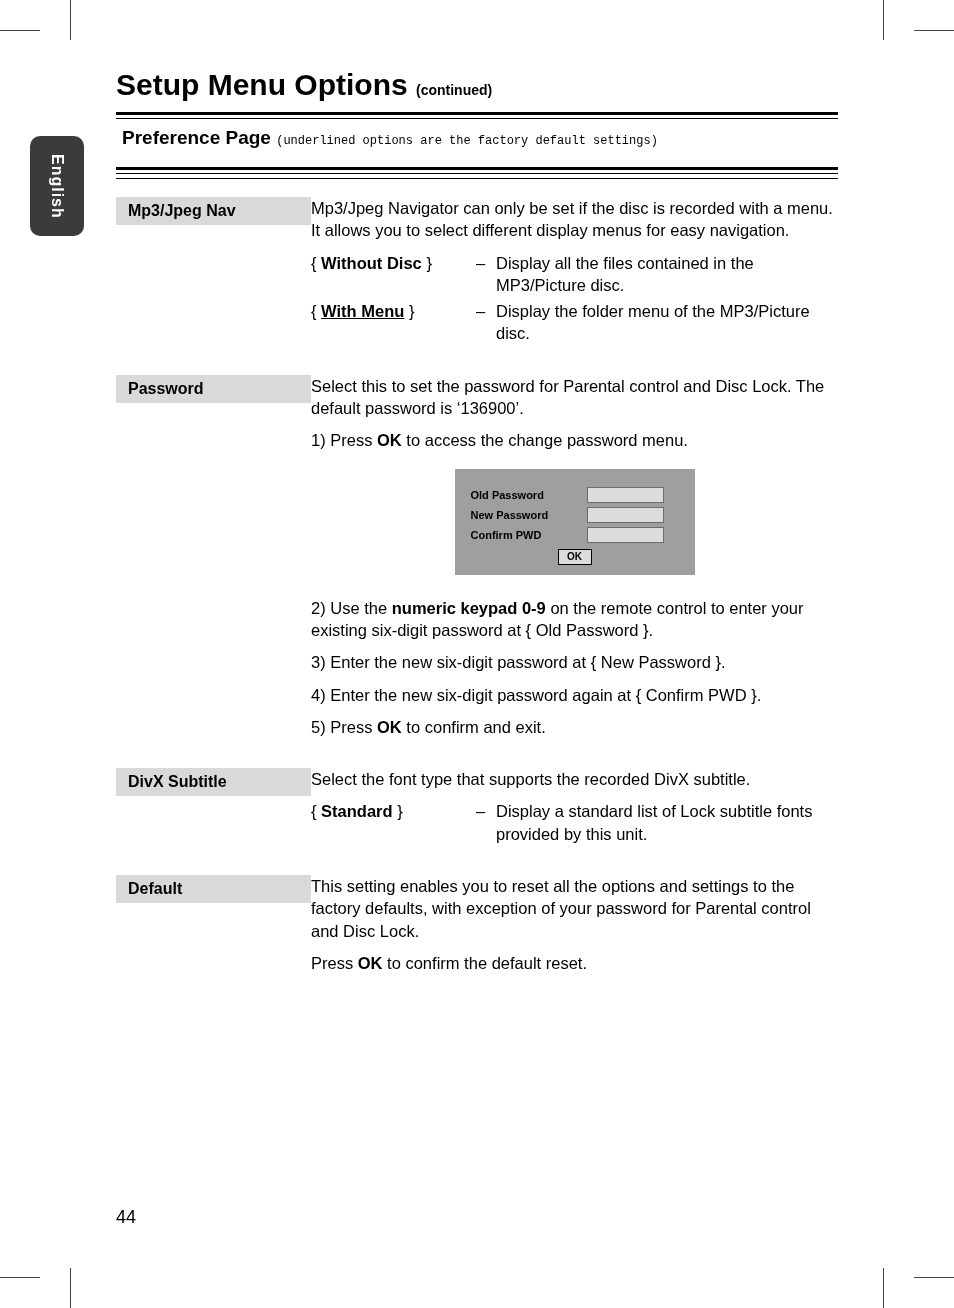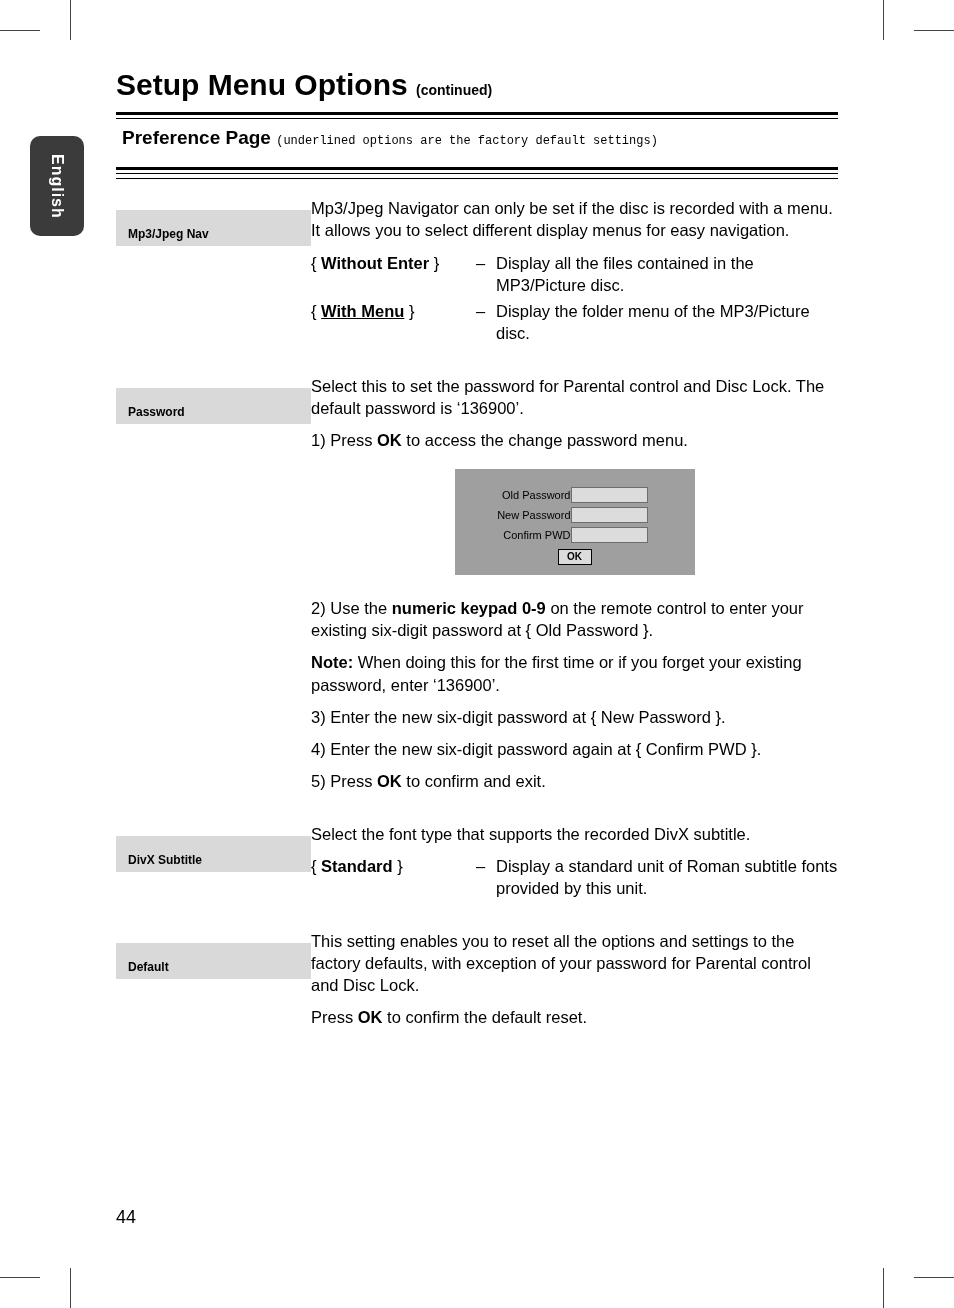--- a/index.html
+++ b/index.html
@@ -55,23 +55,22 @@
   .pref-header .bold{font-weight:bold;text-align:center;}
   .pref-header .note{font-size:12px;font-weight:normal;font-family:Liberation Mono, monospace;}
   .row{display:flex;margin:0 0 20px 0;}
   .label-col{
     width:195px;flex:0 0 195px;
     box-sizing:border-box;
   }
   .label-pill{
     background:#d9d9d9;
     font-weight:bold;
-    font-size:12px;
-    padding:17px 10px 5px 12px;
-    margin-top:13px;
+    font-size:16px;
+    padding:5px 10px 5px 12px;
   }
   .body-col{flex:1;font-size:16.5px;line-height:1.35;}
   .body-col p{margin:0 0 10px 0;}
   .opt-table{display:table;margin:2px 0 6px 0;}
   .opt-row{display:table-row;}
   .opt-cell{display:table-cell;vertical-align:top;padding-bottom:4px;}
   .opt-name{width:165px;}
   .opt-dash{width:20px;}
   .opt-brace{font-family:inherit;}
   .bold{font-weight:bold;}
@@ -79,21 +78,21 @@
   .step{margin:0 0 4px 0;}
   
   .pwd-box{
     width:240px;
     margin:18px auto 22px auto;
     background:#9f9f9f;
     padding:18px 16px 10px 16px;
     box-sizing:border-box;
   }
   .pwd-line{display:flex;align-items:center;margin-bottom:4px;}
-  .pwd-lbl{flex:0 0 100px;color:#000;font-weight:normal;font-size:11px;text-align:right;padding-right:0;}
+  .pwd-lbl{flex:0 0 100px;color:#000;font-weight:bold;font-size:11px;text-align:left;padding-right:16px;}
   .pwd-field{flex:0 0 75px;height:14px;background:#dcdcdc;border:1px solid #6d6d6d;}
   .pwd-ok{
     margin:6px auto 0 auto;
     width:28px;text-align:center;
     background:#dcdcdc;border:1px solid #000;
     font-size:10px;font-weight:bold;padding:0 2px;
   }
   .page-num{
     position:absolute;
     left:116px;bottom:80px;
@@ -133,21 +132,21 @@
 
     <div class="row">
       <div class="label-col">
         <div class="label-pill">Mp3/Jpeg Nav</div>
       </div>
       <div class="body-col">
         <p>Mp3/Jpeg Navigator can only be set if the disc is recorded with a menu. It allows you to select different display menus for easy navigation.</p>
         <div class="opt-table">
           <div class="opt-row">
             <div class="opt-cell opt-name">
-              <span class="opt-brace">{ </span><span class="bold">Without Enter</span><span class="opt-brace"> }</span>
+              <span class="opt-brace">{ </span><span class="bold">Without Disc</span><span class="opt-brace"> }</span>
             </div>
             <div class="opt-cell opt-dash">–</div>
             <div class="opt-cell">Display all the files contained in the MP3/Picture disc.</div>
           </div>
           <div class="opt-row">
             <div class="opt-cell opt-name">
               <span class="opt-brace">{ </span><span class="bold uline">With Menu</span><span class="opt-brace"> }</span>
             </div>
             <div class="opt-cell opt-dash">–</div>
             <div class="opt-cell">Display the folder menu of the MP3/Picture disc.</div>
@@ -177,23 +176,20 @@
           </div>
           <div class="pwd-line">
             <div class="pwd-lbl">Confirm PWD</div>
             <div class="pwd-field"></div>
           </div>
           <div class="pwd-ok">OK</div>
         </div>
 
         <p class="step">
           <span>2)  Use the </span><span class="bold">numeric keypad 0-9</span><span> on the remote control to enter your existing six-digit password at { Old Password }.</span>
-        </p>
-        <p>
-          <span class="bold">Note:</span><span>  When doing this for the first time or if you forget your existing password, enter ‘136900’.</span>
         </p>
         <p class="step">3)  Enter the new six-digit password at { New Password }.</p>
         <p class="step">4)  Enter the new six-digit password again at { Confirm PWD }.</p>
         <p class="step">
           <span>5)  Press </span><span class="bold">OK</span><span> to confirm and exit.</span>
         </p>
       </div>
     </div>
 
     <div class="row">
@@ -201,21 +197,21 @@
         <div class="label-pill">DivX Subtitle</div>
       </div>
       <div class="body-col">
         <p>Select the font type that supports the recorded DivX subtitle.</p>
         <div class="opt-table">
           <div class="opt-row">
             <div class="opt-cell opt-name">
               <span class="opt-brace">{ </span><span class="bold">Standard</span><span class="opt-brace"> }</span>
             </div>
             <div class="opt-cell opt-dash">–</div>
-            <div class="opt-cell">Display a standard unit of Roman subtitle fonts provided by this unit.</div>
+            <div class="opt-cell">Display a standard list of Lock subtitle fonts provided by this unit.</div>
           </div>
         </div>
       </div>
     </div>
 
     <div class="row">
       <div class="label-col">
         <div class="label-pill">Default</div>
       </div>
       <div class="body-col">

